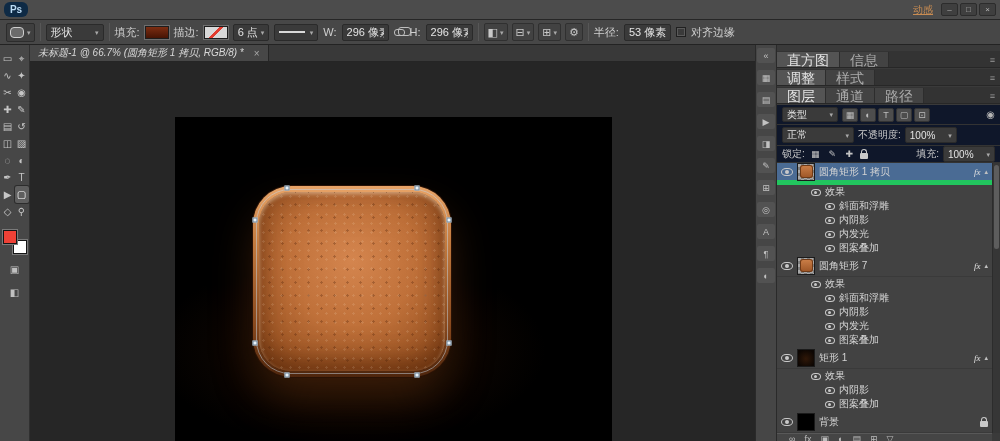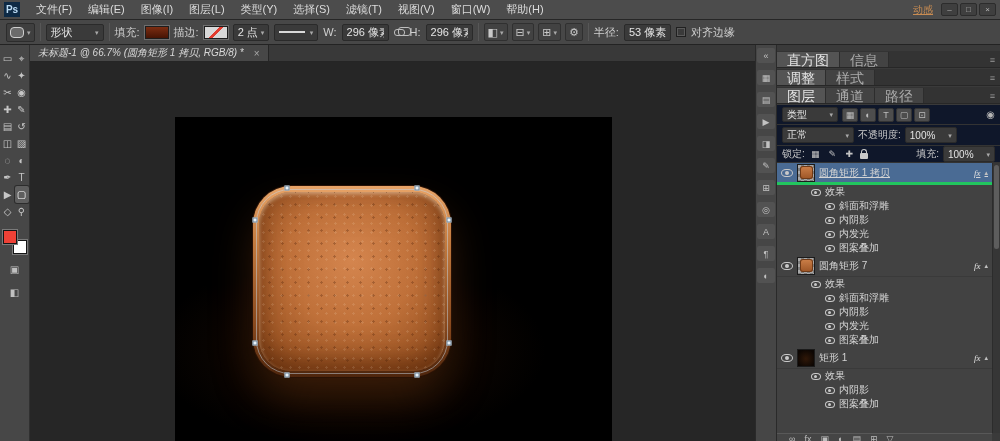--- a/index.html
+++ b/index.html
@@ -4,22 +4,22 @@
 <style>
   * { margin:0; padding:0; box-sizing:border-box; }
   html,body { width:1000px; height:441px; overflow:hidden; background:#1e1e1e;
     font-family:"Liberation Sans","DejaVu Sans",sans-serif; }
   .app { position:relative; width:1000px; height:441px; background:#282828; color:#d6d6d6;
     font-size:11px; overflow:hidden; }
 
   
   .menubar { position:absolute; left:0; top:0; width:100%; height:20px; background:#4c4c4c;
     border-bottom:1px solid #262626; display:flex; align-items:center; padding-left:4px; }
-  .ps-logo { width:16px; height:15px; background:#0e2a45; color:#bcdcf5; font-weight:bold;
-    font-size:10px; display:flex; align-items:center; justify-content:center; border-radius:0; margin-right:8px; }
+  .ps-logo { width:24px; height:15px; background:#0e2a45; color:#bcdcf5; font-weight:bold;
+    font-size:10px; display:flex; align-items:center; justify-content:center; border-radius:6px; margin-right:8px; }
   .menu-items { display:flex; height:20px; }
   .menu-item { padding:0 8px; line-height:19px; color:#dcdcdc; font-size:11px; cursor:default; }
   .workspace-label { margin-left:auto; color:#c98c52; font-size:10px; padding:0 8px;text-decoration:underline; }
   .win-controls { display:flex; gap:2px; padding-right:4px; }
   .win-btn { width:17px; height:13px; background:#3f3f3f; border:1px solid #2c2c2c; color:#b8b8b8;
     font-size:8px; line-height:11px; text-align:center; border-radius:2px; }
 
   
   .optionsbar { position:absolute; left:0; top:20px; width:100%; height:25px; background:#474747;
     border-bottom:1px solid #232323; display:flex; align-items:center; gap:5px; padding:0 6px;
@@ -128,21 +128,21 @@
   
   .layer-list { position:absolute; left:0; top:118px; width:215px; height:270px; background:#424242;
     overflow:hidden; }
   .vscroll { position:absolute; right:0; top:118px; width:8px; height:270px; background:#363636;
     border-left:1px solid #2c2c2c; }
   .vthumb { position:absolute; left:1px; top:2px; width:5px; height:84px; background:#5d5d5d; border-radius:3px; }
   .lrow { display:flex; align-items:center; gap:4px; padding:0 4px; color:#d4d4d4; }
   .lrow.layer { height:22px; border-bottom:1px solid #3a3a3a; }
   .lrow.group { height:14px; padding-left:34px; font-size:10px; }
   .lrow.effect { height:14px; padding-left:48px; font-size:10px; }
-  .lrow.selected { background:#4a6b94; border-bottom:3px solid #22c55e;text-decoration:underline; }
+  .lrow.selected { background:#4a6b94; border-bottom:5px solid #22c55e; }
   .lname { font-size:10px; white-space:nowrap; overflow:hidden; }
   .eye { display:inline-block; flex:none; width:12px; height:8px; border:1px solid #c9c9c9;
     border-radius:50% / 60%; position:relative; }
   .eye::after { content:''; position:absolute; left:3px; top:1px; width:4px; height:4px; border-radius:50%;
     background:#c9c9c9; }
   .eye.eye-sm { width:10px; height:7px; }
   .eye.eye-sm::after { left:2px; top:1px; width:3px; height:3px; }
   .thumb { flex:none; width:18px; height:18px; border:1px solid #1b1b1b; position:relative;
     display:flex; align-items:center; justify-content:center; }
   .thumb-shape { background-color:#a8a8a8;
@@ -160,32 +160,20 @@
     border-top:1px solid #585858; display:flex; gap:9px; padding:1px 0 0 12px; overflow:hidden; }
   .pf-icon { color:#bdbdbd; font-size:9px; line-height:9px; font-style:normal; }
 </style>
 </head>
 <body>
 
 <div class="app">
 
   <div class="menubar">
     <div class="ps-logo">Ps</div>
-    <div class="menu-items">
-        <div class="menu-item">文件(F)</div>
-        <div class="menu-item">编辑(E)</div>
-        <div class="menu-item">图像(I)</div>
-        <div class="menu-item">图层(L)</div>
-        <div class="menu-item">类型(Y)</div>
-        <div class="menu-item">选择(S)</div>
-        <div class="menu-item">滤镜(T)</div>
-        <div class="menu-item">视图(V)</div>
-        <div class="menu-item">窗口(W)</div>
-        <div class="menu-item">帮助(H)</div>
-      </div>
     <div class="workspace-label">动感</div>
     <div class="win-controls">
         <div class="win-btn">–</div>
         <div class="win-btn">□</div>
         <div class="win-btn">×</div>
       </div>
   </div>
 
   <div class="optionsbar">
     <div class="tool-preset">
@@ -196,21 +184,21 @@
     <div class="ob-field mode-select">
       <span>形状</span>
       <span class="ob-caret">▾</span>
     </div>
     <span class="divider"></span>
     <span class="ob-label">填充:</span>
     <span class="swatch-fill"></span>
     <span class="ob-label">描边:</span>
     <span class="swatch-stroke"></span>
     <div class="ob-field">
-      <span>2 点</span>
+      <span>6 点</span>
       <span class="ob-caret">▾</span>
     </div>
     <div class="ob-field stroke-style">
       <span class="stroke-line"></span>
       <span class="ob-caret">▾</span>
     </div>
     <span class="ob-label">W:</span>
     <div class="ob-field dim-field">
       <span class="dim-text">296 像素</span>
     </div>
@@ -458,20 +446,28 @@
           <span class="lname">效果</span>
         </div>
         <div class="lrow effect">
           <span class="eye eye-sm"></span>
           <span class="lname">内阴影</span>
         </div>
         <div class="lrow effect">
           <span class="eye eye-sm"></span>
           <span class="lname">图案叠加</span>
         </div>
+        <div class="lrow layer">
+          <span class="eye"></span>
+          <span class="thumb thumb-black"></span>
+          <span class="lname">背景</span>
+          <span class="lrow-right">
+            <span class="mini-lock"></span>
+          </span>
+        </div>
       </div>
     <div class="vscroll">
       <div class="vthumb"></div>
     </div>
     <div class="panel-footer">
         <span class="pf-icon">∞</span>
         <span class="pf-icon">fx</span>
         <span class="pf-icon">▣</span>
         <span class="pf-icon">◐</span>
         <span class="pf-icon">▤</span>

